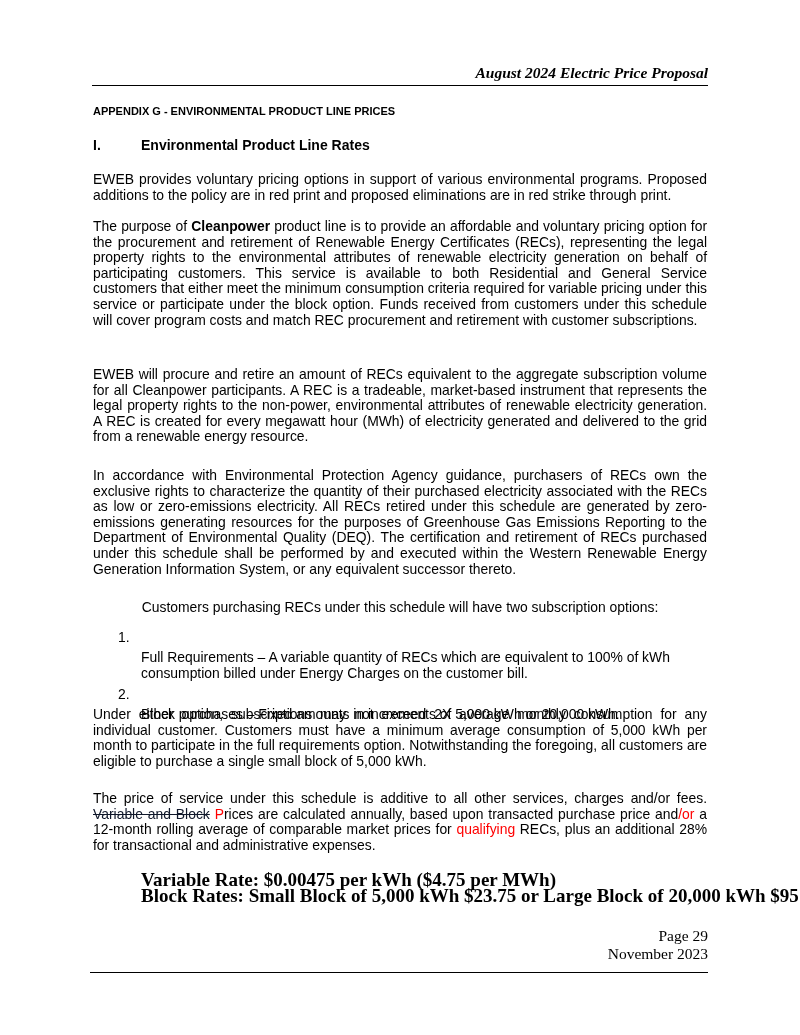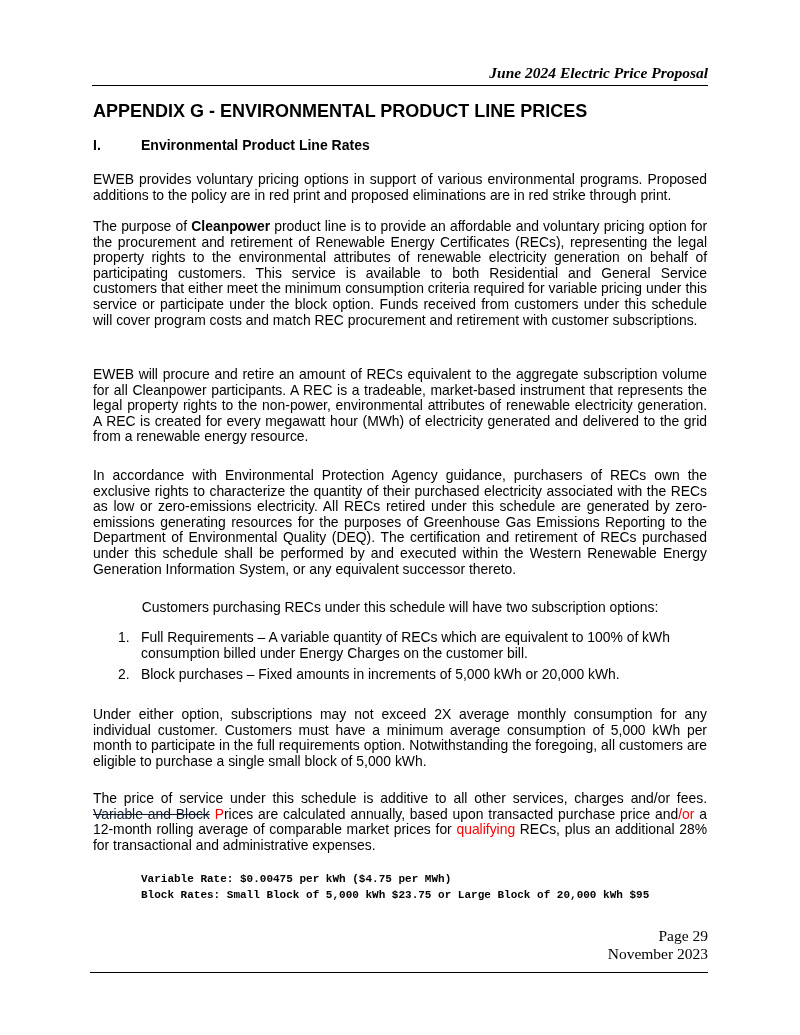--- a/index.html
+++ b/index.html
@@ -32,21 +32,21 @@
       font-family: "Liberation Sans", sans-serif;
       font-size: 13.9px;
       line-height: 15.6px;
     }
     .appendix-title {
       position: absolute;
       left: 93px;
       top: 103px;
       font-family: "Liberation Sans", sans-serif;
       font-weight: bold;
-      font-size: 18px;
+      font-size: 11px;
       line-height: 16px;
       margin: 0;
     }
     .section-heading {
       position: absolute;
       left: 93px;
       top: 137px;
       font-family: "Liberation Sans", sans-serif;
       font-weight: bold;
       font-size: 14px;
@@ -71,48 +71,48 @@
       width: 590px;
       margin: 0;
       padding: 0;
       list-style: none;
     }
     .list li {
       display: flex;
       margin: 0;
     }
     .list li .num { width: 23px; flex: 0 0 23px; }
-    .list li .txt { flex: 1; }
+    .list li .txt { flex: 1; margin-top: 20px; }
     .rates {
       position: absolute;
       left: 141px;
       top: 872px;
-      font-family: Liberation Mono, monospace;
+      font-family: Liberation Serif, serif;
       font-weight: bold;
-      font-size: 11px;
+      font-size: 19px;
       line-height: 15.6px;
     }
     .footer {
       position: absolute;
       left: 90px;
       top: 927px;
       width: 618px;
       border-bottom: 1.5px solid #000;
       text-align: right;
       font-family: "Liberation Serif", serif;
       font-size: 15.5px;
       line-height: 18px;
       padding-bottom: 9px;
     }
   </style>
 </head>
 <body>
 
 <div class="header">
-  <span>June 2024 Electric Price Proposal</span>
+  <span>August 2024 Electric Price Proposal</span>
 </div>
 
 <h1 class="appendix-title">APPENDIX G - ENVIRONMENTAL PRODUCT LINE PRICES</h1>
 
 <h2 class="section-heading">
   <span class="num">I.</span>
   <span>Environmental Product Line Rates</span>
 </h2>
 
 <p class="para body-text" style="top:172px;">EWEB provides voluntary pricing options in support of various environmental programs. Proposed additions to the policy are in red print and proposed eliminations are in red strike through print.</p>

